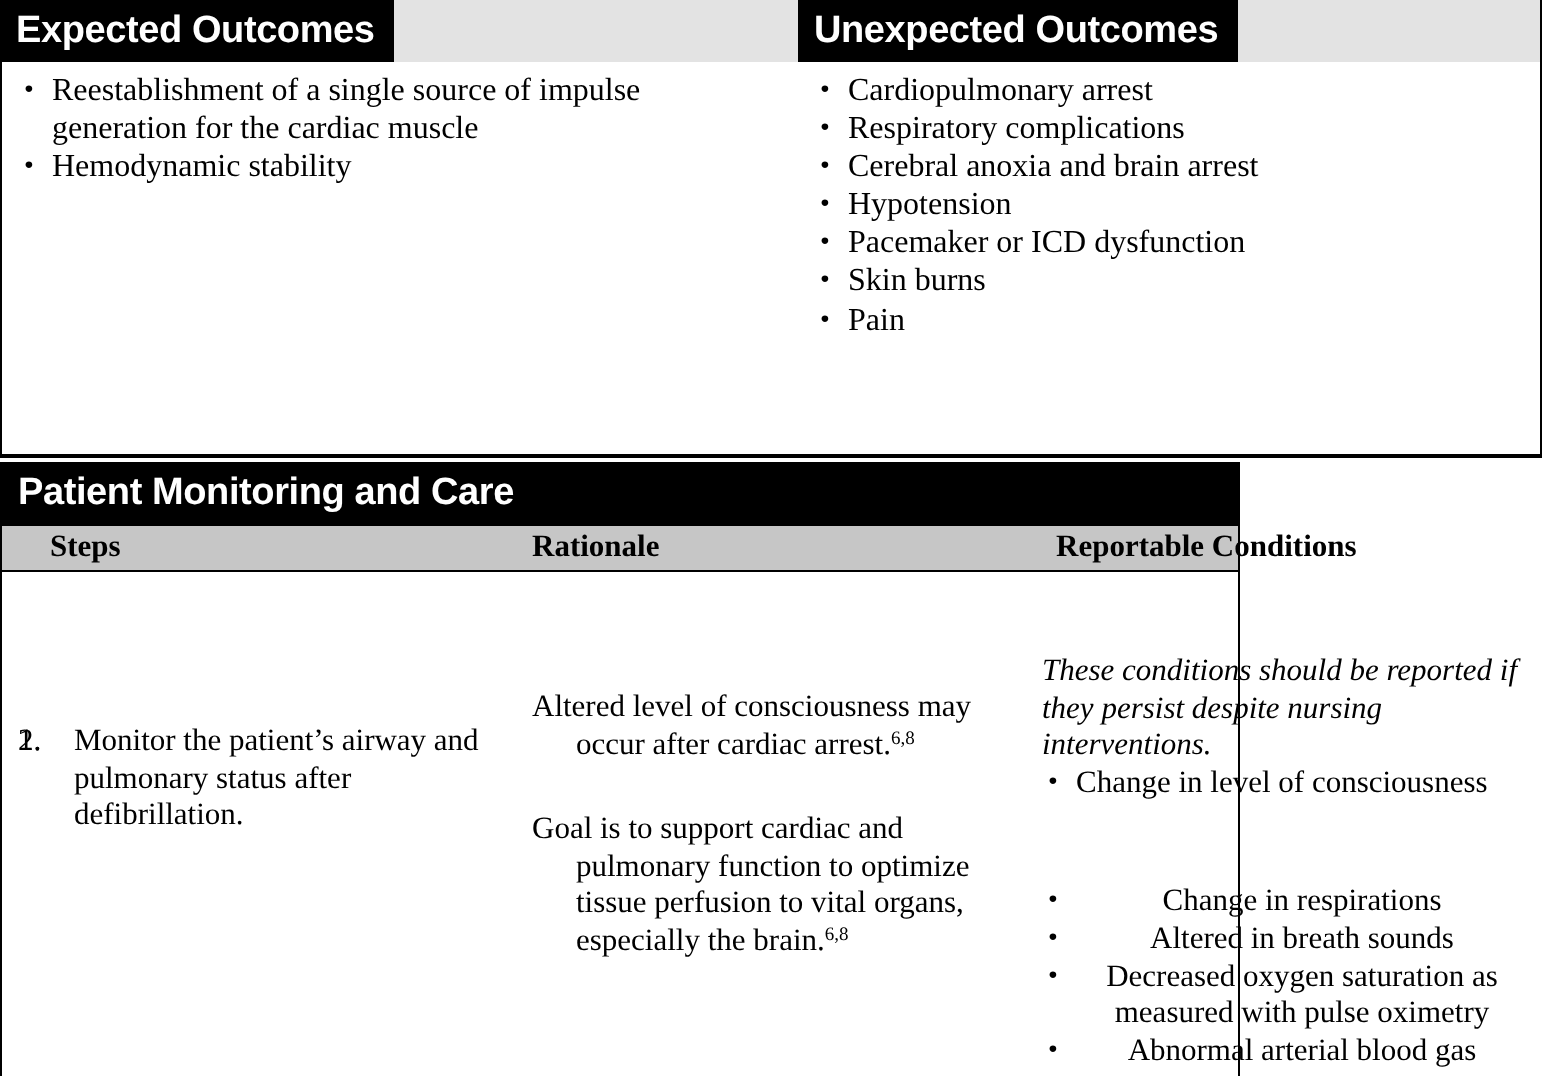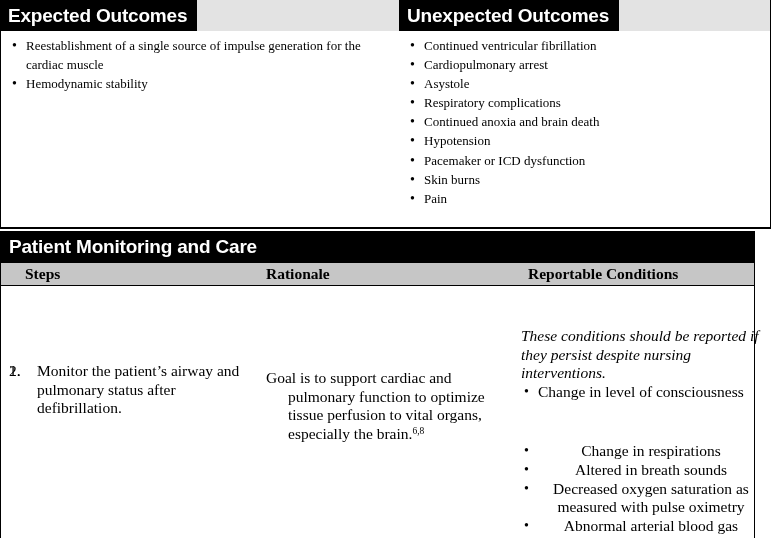--- a/index.html
+++ b/index.html
@@ -79,42 +79,42 @@
     top: 6px;
     width: 365px;
     padding-left: 8px;
     box-sizing: border-box;
   }
 
   ul.bullets {
     list-style: none;
     margin: 0;
     padding: 0;
-    font-size: 13px;
+    font-size: 16px;
     line-height: 18.6px;
   }
   ul.bullets > li {
     position: relative;
     padding-left: 17px;
     margin: 0 0 0.5px 0;
   }
   ul.bullets > li:before {
     content: "\2022";
     position: absolute;
     left: 3px;
     top: 0;
     font-size: 14px;
   }
 
   
   .monitor-panel {
     position: absolute;
     left: 0;
     top: 231px;
-    width: 755px;
+    width: 620px;
     height: 307px;
     box-sizing: border-box;
     border-left: 1px solid #000;
     border-right: 1px solid #000;
   }
 
   .colhead-row {
     position: relative;
     height: 22px;
     background: #c6c6c6;
@@ -214,25 +214,23 @@
 
       <div class="col-expected">
         <ul class="bullets">
           <li>Reestablishment of a single source of impulse generation for the cardiac muscle</li>
           <li>Hemodynamic stability</li>
         </ul>
       </div>
 
       <div class="col-unexpected">
         <ul class="bullets">
-          <li>Continued ventricular fibrillation</li>
           <li>Cardiopulmonary arrest</li>
-          <li>Asystole</li>
           <li>Respiratory complications</li>
-          <li>Continued anoxia and brain death</li>
+          <li>Cerebral anoxia and brain arrest</li>
           <li>Hypotension</li>
           <li>Pacemaker or ICD dysfunction</li>
           <li>Skin burns</li>
           <li>Pain</li>
         </ul>
       </div>
 
     </div>
   </section>
 
@@ -256,20 +254,21 @@
             <span class="num">1.</span>
           </li>
           <li>
             <span class="num">2.</span>
             <span>Monitor the patient’s airway and pulmonary status after defibrillation.</span>
           </li>
         </ol>
       </div>
 
       <div class="cell col-rat" style="top:59px;">
+        <div class="rat-item"><span>Altered level of consciousness may occur after cardiac arrest.</span><sup>6,8</sup></div>
         <div class="rat-item" style="margin-top:24px;"><span>Goal is to support cardiac and pulmonary function to optimize tissue perfusion to vital organs, especially the brain.</span><sup>6,8</sup></div>
       </div>
 
       <div class="cell col-rep" style="top:9px;margin-top:32px;">
         <div class="rep-intro">These conditions should be reported if they persist despite nursing interventions.</div>
         <ul class="rep-bullets">
           <li>Change in level of consciousness</li>
         </ul>
         <ul class="rep-bullets" style="margin-top:41px;text-align:center;">
           <li>Change in respirations</li>

